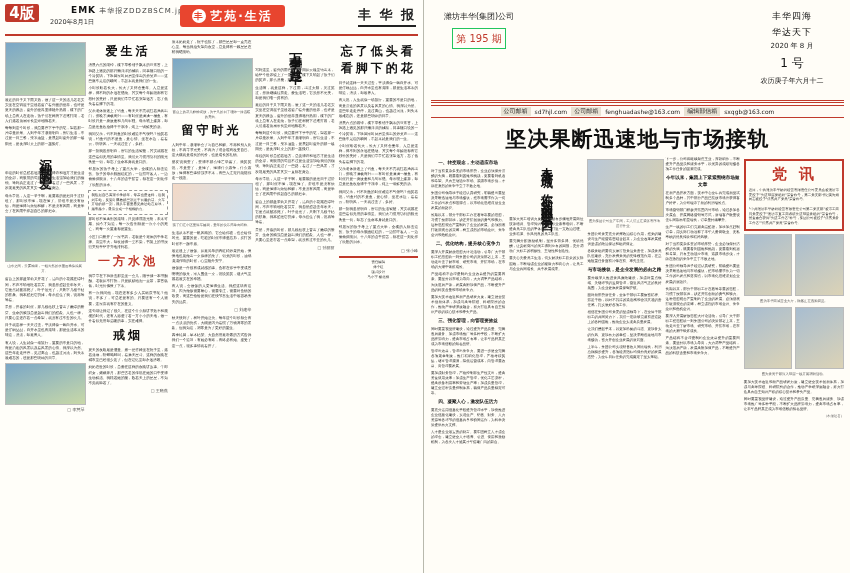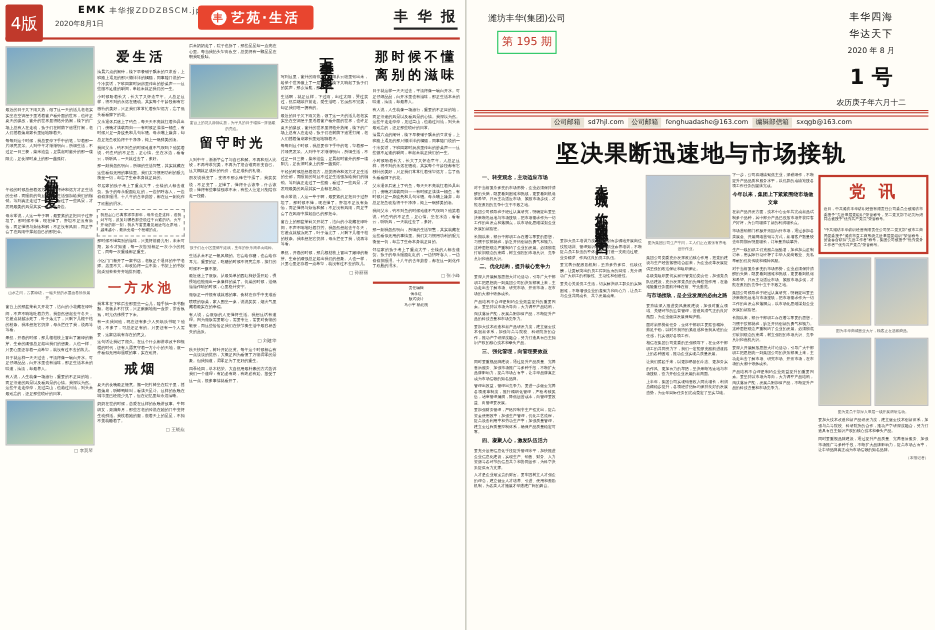--- a/index.html
+++ b/index.html
@@ -24,22 +24,22 @@
   }
   .right-half{
     position:absolute;left:425px;top:0;width:425px;height:573px;
     background:#fffdf7;
     box-sizing:border-box;
     padding:4px 6px;
   }
   
   .l-head{position:relative;height:30px;border-bottom:2px solid #c0392b;}
   .page-num-box{
-    position:absolute;left:0;top:0;width:34px;height:34px;background:#c0392b;color:#fff;
-    display:flex;align-items:center;justify-content:center;font-size:15px;font-weight:normal;
+    position:absolute;left:0;top:0;width:34px;height:18px;background:#c0392b;color:#fff;
+    display:flex;align-items:center;justify-content:center;font-size:15px;font-weight:bold;
     border-radius:2px;
   }
   .emk{position:absolute;left:36px;top:1px;font-size:7px;color:#444;letter-spacing:1px;}
   .emk b{font-size:9px;color:#111;padding-left:30px;}
   .l-date{position:absolute;left:45px;top:14px;font-size:6.5px;color:#333;}
   .yysh{
     position:absolute;left:175px;top:1px;width:105px;height:22px;
     background:#e8452f;color:#fff;border-radius:3px;
     display:flex;align-items:center;justify-content:center;gap:4px;
     font-size:12px;font-weight:bold;letter-spacing:2px;
@@ -85,21 +85,21 @@
   .nameplate .cn{
     font-family:"DejaVu Serif","Liberation Serif",serif;
     font-size:47px;font-weight:bold;color:#c0392b;letter-spacing:3px;line-height:1.05;
     text-shadow:1px 1px 0 #8e2a1e;
   }
   .nameplate .py{
     font-size:9px;color:#c0392b;letter-spacing:7px;margin-top:2px;font-weight:bold;
   }
   .r-right{position:absolute;right:0;top:4px;width:104px;text-align:center;font-size:7px;color:#222;line-height:1.8;}
   .r-right .slogan{font-size:9px;font-weight:normal;letter-spacing:1px;color:#111;}
-  .r-right .no{font-size:19px;font-weight:bold;color:#111;}
+  .r-right .no{font-size:12px;font-weight:normal;color:#111;}
   .contact-bar{
     display:flex;gap:4px;align-items:center;justify-content:center;
     font-size:6px;color:#222;border-top:1px solid #c0392b;border-bottom:1px solid #c0392b;
     padding:1px 0;margin-top:2px;background:#fffaf4;
   }
   .contact-bar span.k{background:#e8e2d4;padding:0 3px;}
   .headline{
     text-align:center;font-size:21px;font-weight:bold;color:#111;letter-spacing:1px;
     margin:7px 0 4px;font-family:"DejaVu Serif","Liberation Serif",serif;
   }
@@ -213,21 +213,21 @@
         <p>最近的日子又下雨又热，做了这一天的活儿老老实实坐在空调屋子里透着窗户看外面的世界，也许是夏天的缘故，窗外的世界显得格外热闹，楼下的广场上总有人在走动，孩子们在树荫下追逐打闹，老人们摇着蒲扇家长里短地聊着天。</p>
         <p>每每到这个时候，我总要停下手中的笔，望着那一片绿意发呆。人到中年才渐渐明白，所谓生活，不过是一日三餐，柴米油盐，是晨起时窗外的那一缕阳光，是夜深时桌上的那一盏孤灯。</p>
         <p>年轻的时候总想着远方，总觉得诗和远方才是生活的全部，而眼前的苟且不过是生活强加给我们的枷锁。等到真正走过了一些路，看过了一些风景，才发现最美的风景其实一直都在身边。</p>
         <p>母亲常说，人这一辈子啊，最要紧的是把日子过舒坦了。那时候不懂，现在懂了。舒坦不是没有烦恼，而是懂得与烦恼和解；不是没有风雨，而是学会了在风雨中撑起自己的那把伞。</p>
         <p>窗台上的那盆茉莉又开花了，洁白的小花藏在绿叶间，不声不响地吐着芬芳。我忽然想起去年冬天，它差点就被冻死了，叶子落光了，只剩下几根干枯的枝条。我本想把它扔掉，母亲拦住了我，说再等等看。</p>
         <p>果然，开春的时候，那几根枯枝上冒出了嫩绿的新芽。生命的顽强总是超出我们的想象。人也一样，只要心里还存着一点希望，就没有过不去的坎儿。</p>
         <div class="byline">□ 孙丽丽</div>
       </div>
 
       <div class="col">
-        <div class="hd-c">那时候不懂离别的滋味</div>
+        <div class="hd-c">忘了低头看看脚下的花</div>
         <p>日子就这样一天天过去，平淡得像一碗白开水。可是仔细品品，白开水里也有滋味，那是生活本来的味道，清淡，却最养人。</p>
         <p>有人说，人生就像一场旅行，重要的不是目的地，而是沿途的风景以及看风景的心情。我深以为然。这些年走走停停，见过高山，也趟过河流，到头来最难忘的，还是那些琐碎的日常。</p>
         <p>清晨六点的闹钟，楼下早餐铺子飘来的豆浆香，上班路上遇见的那只懒洋洋的橘猫，同事随口说的一个冷笑话，下班回家时厨房里传出的炒菜声——这些微不足道的瞬间，串起来就是我们的一生。</p>
         <p>小时候盼着长大，长大了又怀念童年。人总是这样，得不到的永远在骚动。其实每个年龄段都有它独特的美好，只是我们常常忙着张望远方，忘了低头看看脚下的花。</p>
         <p>父亲退休后迷上了钓鱼，每天天不亮就扛着渔具出门，傍晚才满载而归——有时候是满满一桶鱼，有时候只是一身疲惫和几句牢骚。母亲嘴上嫌弃，却总是把鱼收拾得干干净净，炖上一锅鲜美的汤。</p>
         <p>我问父亲，钓不到鱼的时候难道不气馁吗？他笑着说，钓鱼钓的不是鱼，是心情。坐在水边，看看云，听听风，一天就过去了，多好。</p>
         <p>那一刻我忽然明白，所谓的生活智慧，其实就藏在这些看似无用的事情里。我们太习惯用功利的眼光衡量一切，却忘了生命本身就是目的。</p>
         <p>邻居家的孩子考上了重点大学，全楼的人都去道贺。孩子的母亲眼圈红红的，一边招呼客人，一边偷偷抹眼泪。十八年的含辛茹苦，都在这一刻化作了欣慰的泪水。</p>
         <div class="byline">□ 张小峰</div>
         <div class="redline"></div>

